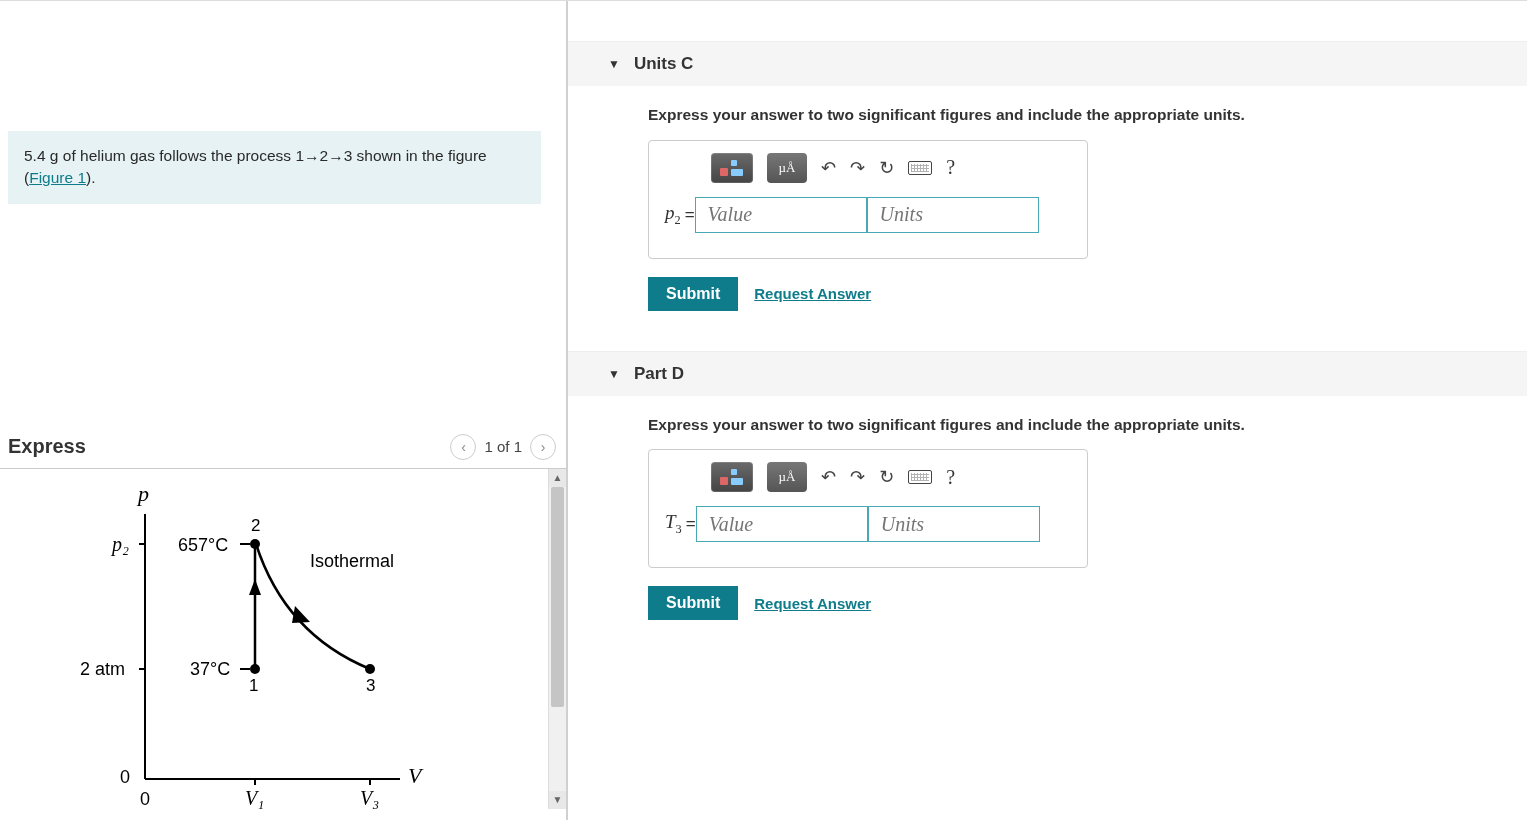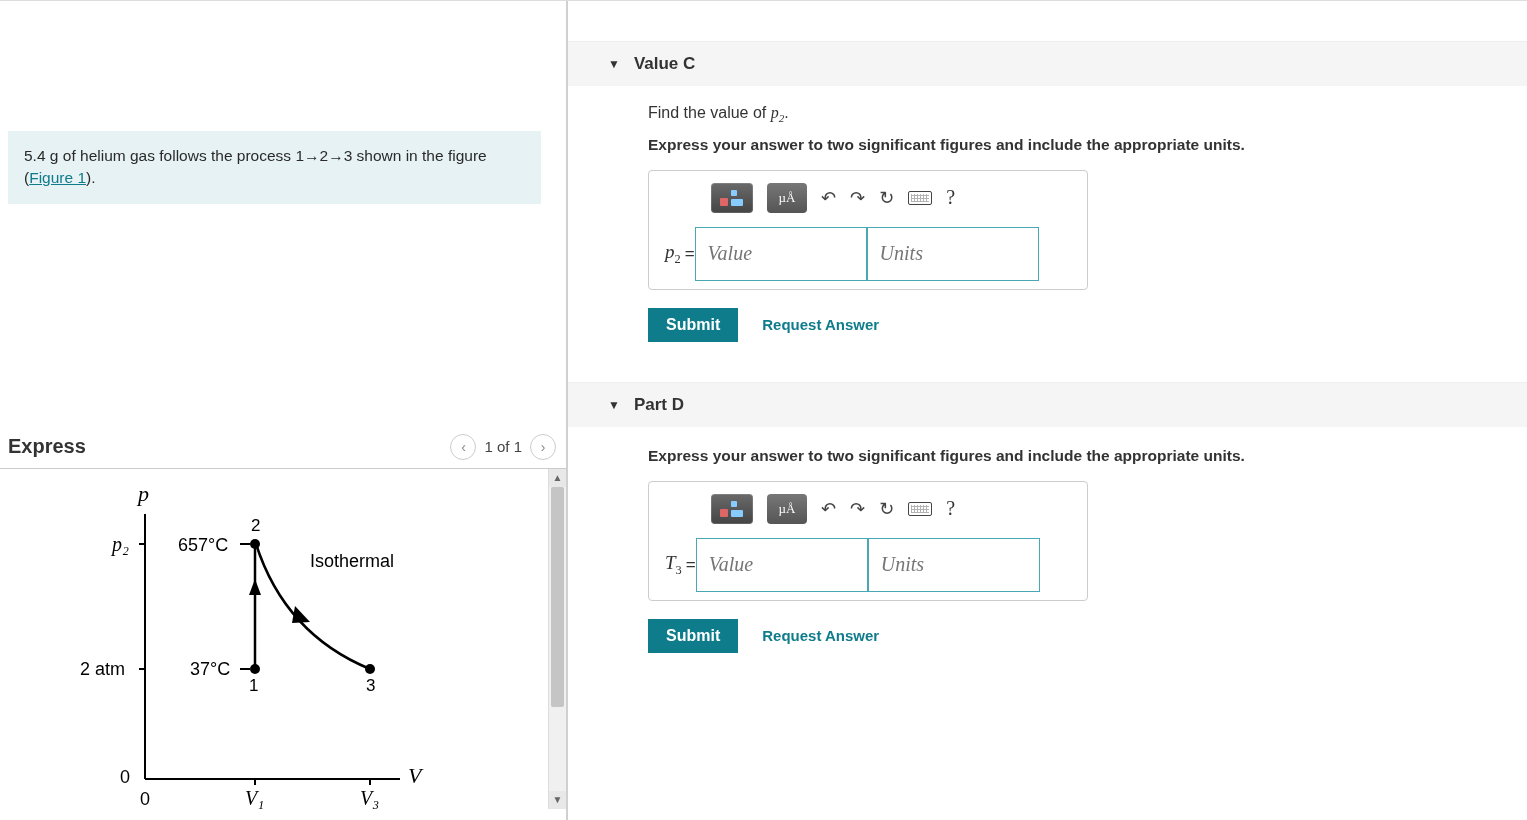--- a/index.html
+++ b/index.html
@@ -88,21 +88,21 @@
   .part-title { font-weight: bold; font-size: 17px; }
   .part-content { padding: 18px 40px 0 80px; }
   .prompt { font-size: 16px; margin-bottom: 10px; }
   .prompt .var { font-style: italic; font-family: "Times New Roman", serif; }
   .prompt .sub { font-size: 0.7em; vertical-align: sub; }
   .instructions { font-weight: bold; font-size: 15.5px; line-height:1.4; margin-bottom: 14px; }
   .answer-box {
     border: 1px solid #ccc;
     border-radius: 4px;
     width: 440px;
-    padding: 12px 14px 8px 14px;
+    padding: 12px 14px 25px 14px;
     background: #fff;
   }
   .toolbar { display:flex; align-items:center; gap:14px; margin-bottom:14px; margin-left:48px; }
   .tb-btn { display:flex; align-items:center; justify-content:center; cursor:pointer; }
   .tb-templates {
     width:42px; height:30px; border-radius:4px;
     background: linear-gradient(#6a6a6a,#444);
     display:flex; align-items:center; justify-content:center;
     box-shadow: inset 0 0 0 1px rgba(255,255,255,0.15);
   }
@@ -113,36 +113,36 @@
     color:#fff; font-size:13px; font-family:"Times New Roman",serif;
   }
   .tb-ic { font-size:18px; color:#444; }
   .tb-help { font-size:20px; color:#333; font-family:"Times New Roman",serif; }
   .input-row { display:flex; align-items:center; }
   .var-label { font-family:"Times New Roman",serif; font-style:italic; font-size:19px; padding:0 4px 0 2px; }
   .var-label .sub { font-size:0.65em; vertical-align:sub; font-style:normal; }
   .eq { font-size:17px; }
   .value-input, .units-input {
     border: 1px solid #4aa8b5;
-    height: 54px;
+    height: 36px;
     font-size: 20px;
     font-style: italic;
     font-family: "Times New Roman", serif;
     color: #888;
     padding: 0 12px;
     background:#fff;
   }
   .value-input { width: 172px; }
   .units-input { width: 172px; }
-  .actions { margin-top: 18px; display:flex; align-items:center; gap:24px; }
+  .actions { margin-top: 18px; display:flex; align-items:center; gap:16px; }
   .submit-btn {
     background: #0f7c8c; color:#fff; border:none; padding:8px 18px;
     font-size:16px; font-weight:bold; cursor:pointer;
   }
-  .request-link { color:#0f7c8c; font-weight:bold; cursor:pointer; font-size:15px; }
+  .request-link { color:#0f7c8c; font-weight:bold; text-decoration:underline; cursor:pointer; font-size:15px; }
   .kbd-icon {
     width:24px; height:14px; border:1.5px solid #444; border-radius:2px;
     position:relative;
   }
   .kbd-icon::after {
     content:""; position:absolute; inset:2px;
     background: repeating-linear-gradient(90deg,#444 0 1px, transparent 1px 3px),
                 repeating-linear-gradient(0deg,#444 0 1px, transparent 1px 3px);
     opacity:0.4;
   }
@@ -213,26 +213,23 @@
         <div class="scroll-down">▼</div>
       </div>
     </div>
   </div>
 
   <div class="right-pane">
 
     <div class="part-block">
       <div class="part-header">
         <span class="part-caret">▼</span>
-        <span class="part-title">Value C</span>
+        <span class="part-title">Units C</span>
       </div>
       <div class="part-content">
-        <div class="prompt">
-          <span>Find the value of </span><span class="var"><span>p</span><span class="sub">2</span></span><span>.</span>
-        </div>
         <div class="instructions">Express your answer to two significant figures and include the appropriate units.</div>
         <div class="answer-box">
           <div class="toolbar">
             <div class="tb-btn tb-templates">
               <svg width="26" height="18">
                   <rect x="1" y="9" width="8" height="8" fill="#d66" rx="1"></rect>
                   <rect x="12" y="1" width="6" height="6" fill="#8cf" rx="1"></rect>
                   <rect x="12" y="10" width="12" height="7" fill="#8cf" rx="1"></rect>
                 </svg>
             </div>

